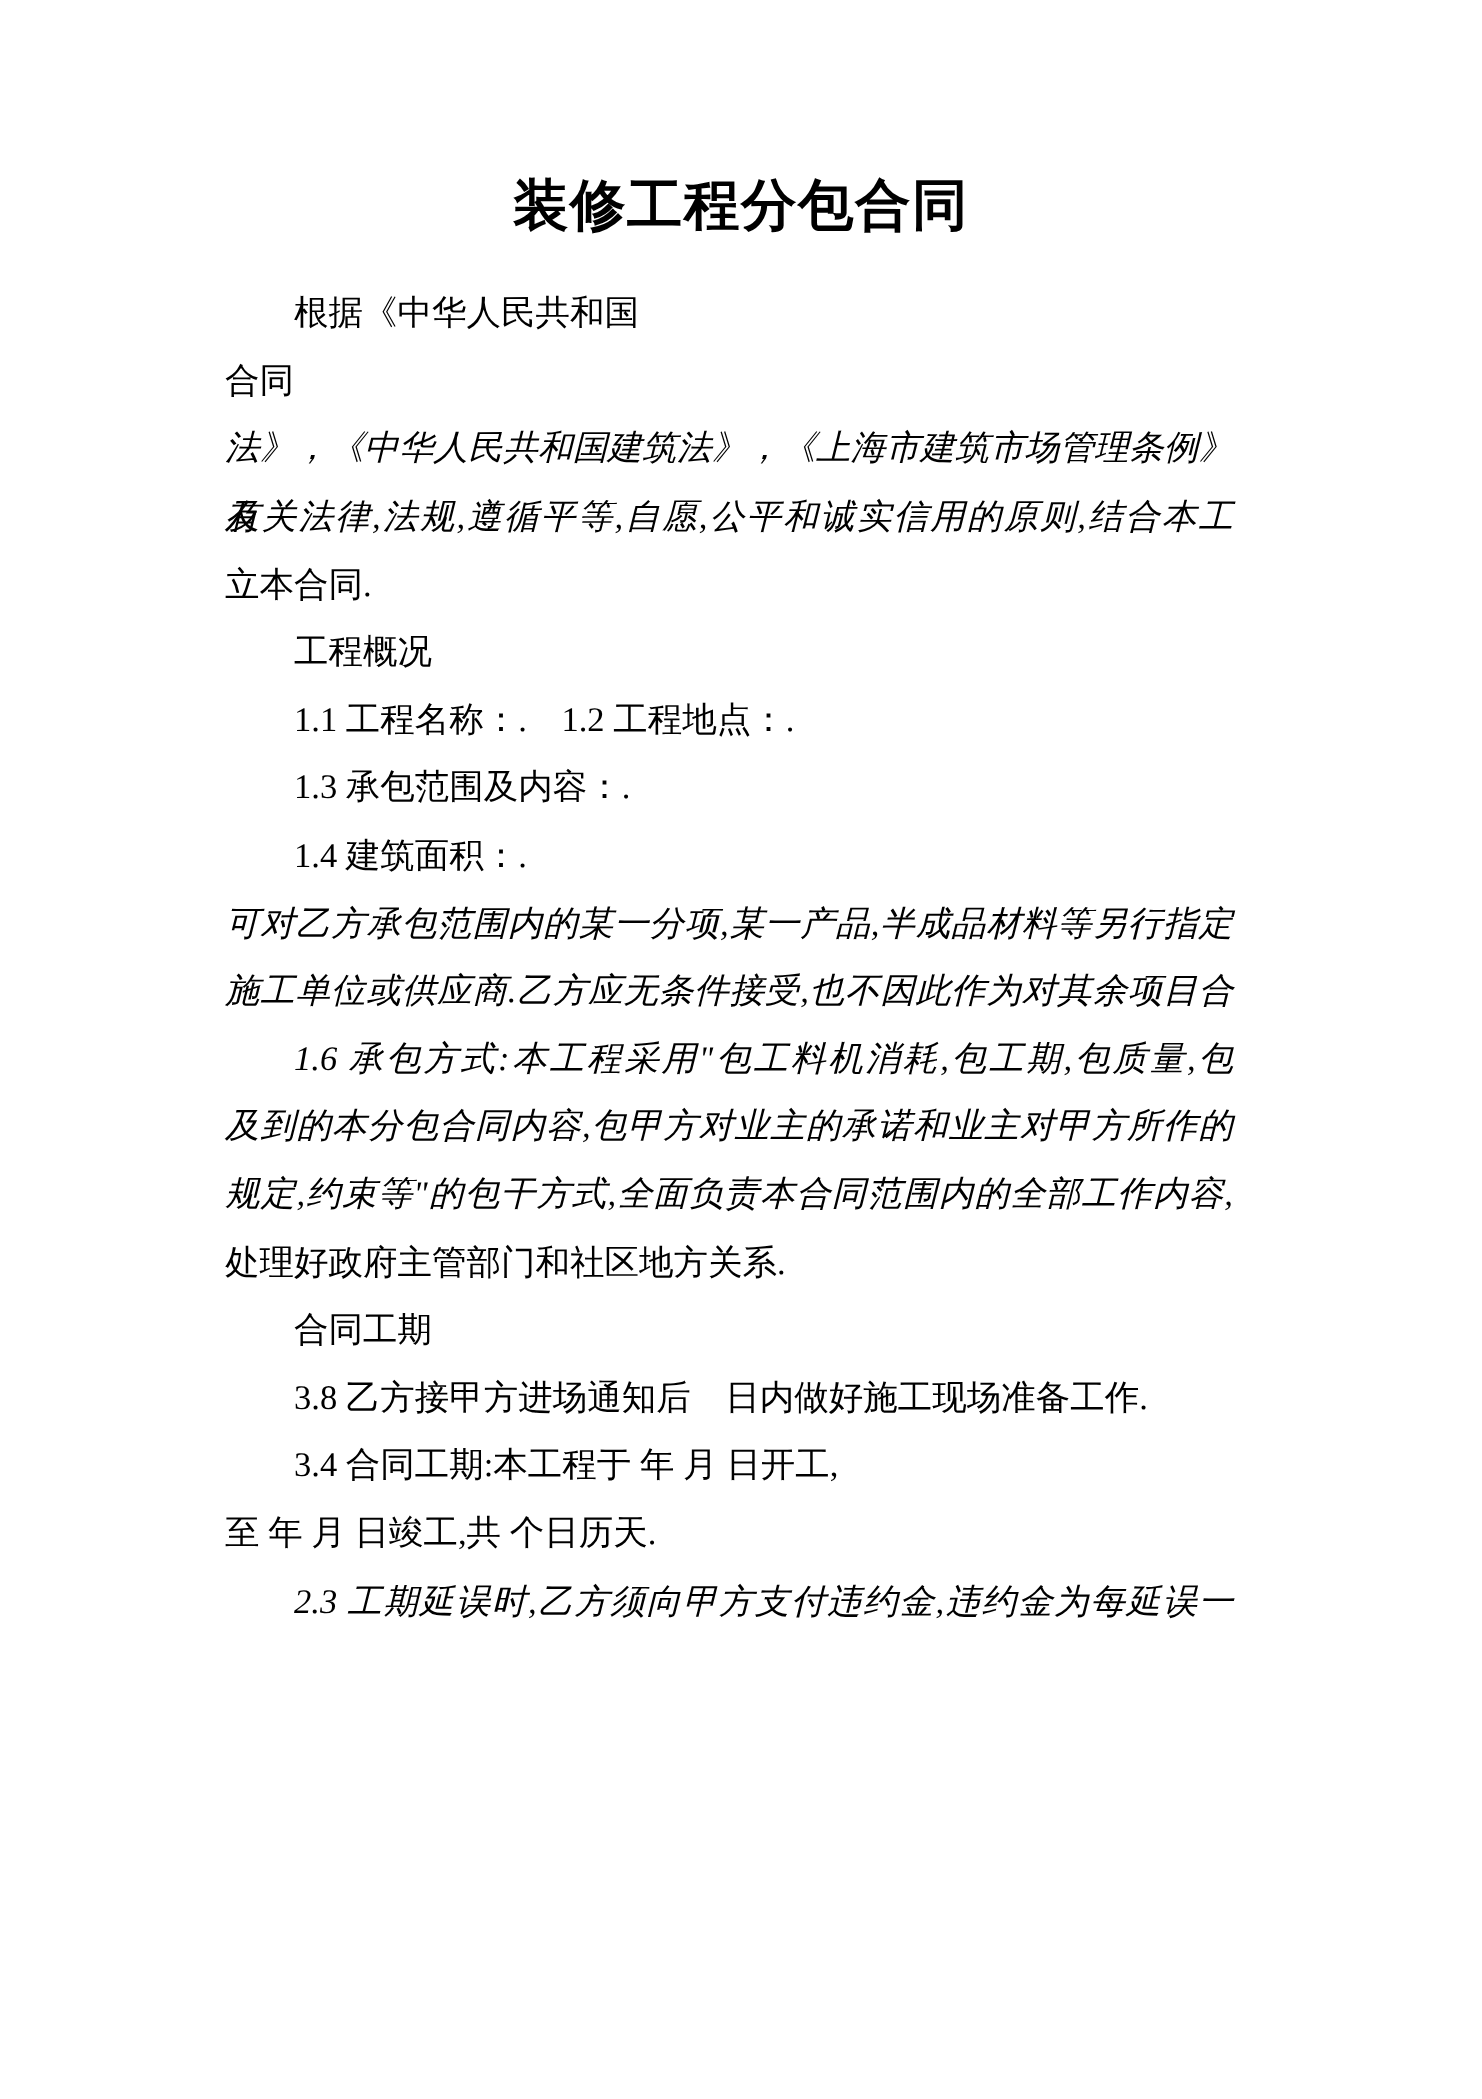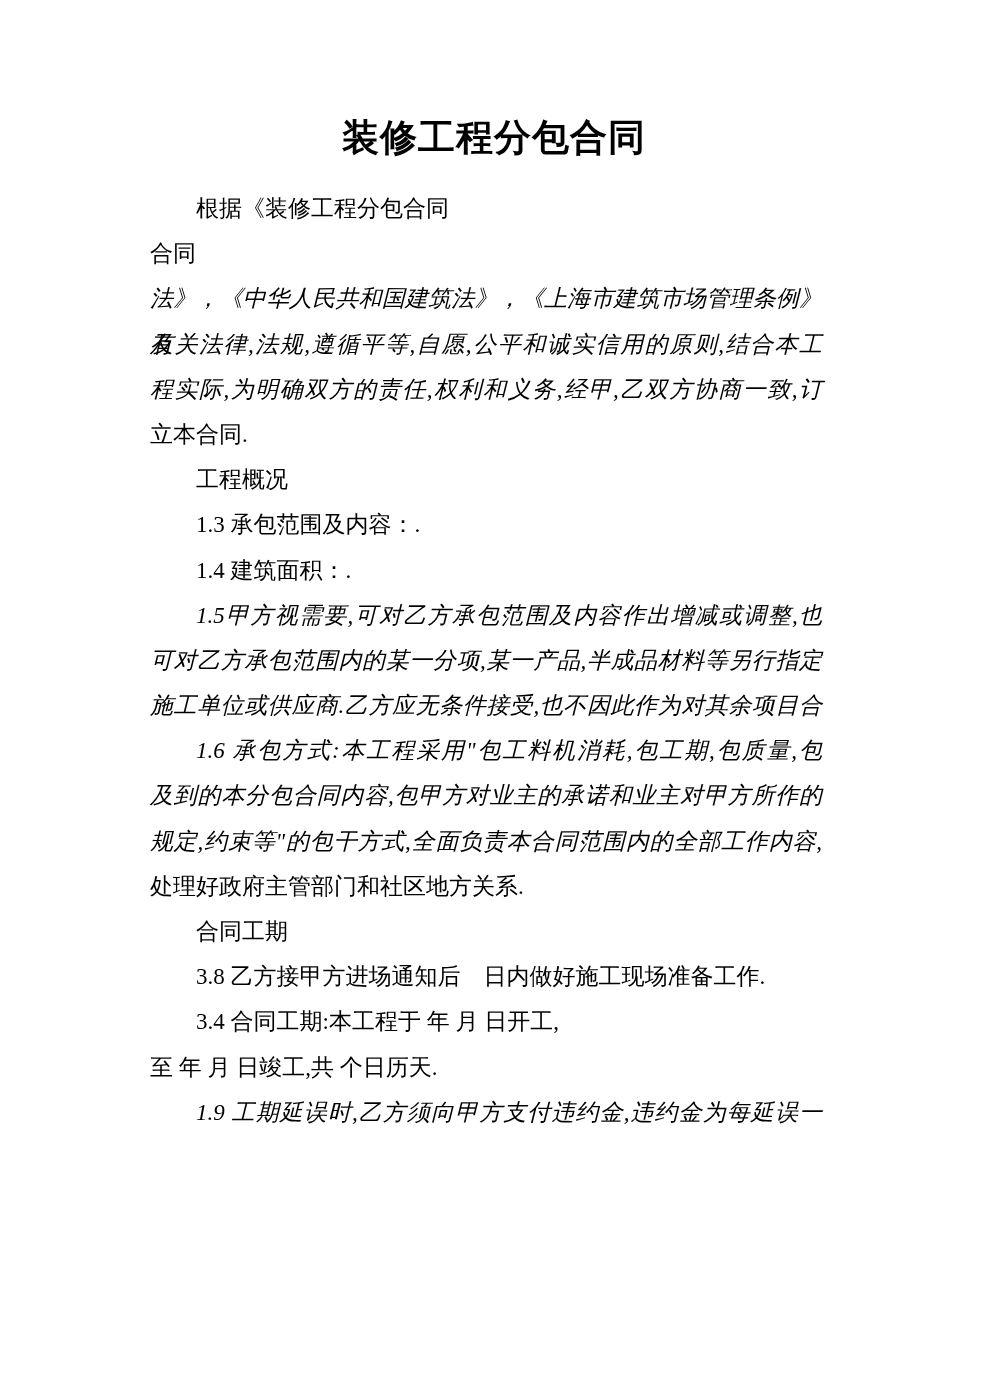--- a/index.html
+++ b/index.html
@@ -50,35 +50,34 @@
     text-align-last: justify;
     font-style: italic;
   }
 </style>
 </head>
 <body>
 
 <div class="page">
   <h1 class="title">装修工程分包合同</h1>
   <div class="content">
-      <div class="line indent">根据《装修工程分包合同</div>
+      <div class="line indent">根据《中华人民共和国</div>
       <div class="line">合同</div>
       <div class="line justify">法》，《中华人民共和国建筑法》，《上海市建筑市场管理条例》及</div>
       <div class="line justify">有关法律,法规,遵循平等,自愿,公平和诚实信用的原则,结合本工</div>
-      <div class="line justify">程实际,为明确双方的责任,权利和义务,经甲,乙双方协商一致,订</div>
       <div class="line">立本合同.</div>
       <div class="line indent">工程概况</div>
+      <div class="line indent">1.1 工程名称：.　1.2 工程地点：.</div>
       <div class="line indent">1.3 承包范围及内容：.</div>
       <div class="line indent">1.4 建筑面积：.</div>
-      <div class="line indent justify">1.5甲方视需要,可对乙方承包范围及内容作出增减或调整,也</div>
       <div class="line justify">可对乙方承包范围内的某一分项,某一产品,半成品材料等另行指定</div>
       <div class="line justify">施工单位或供应商.乙方应无条件接受,也不因此作为对其余项目合</div>
       <div class="line indent justify">1.6 承包方式:本工程采用"包工料机消耗,包工期,包质量,包</div>
       <div class="line justify">及到的本分包合同内容,包甲方对业主的承诺和业主对甲方所作的</div>
       <div class="line justify">规定,约束等"的包干方式,全面负责本合同范围内的全部工作内容,</div>
       <div class="line">处理好政府主管部门和社区地方关系.</div>
       <div class="line indent">合同工期</div>
       <div class="line indent">3.8 乙方接甲方进场通知后　日内做好施工现场准备工作.</div>
       <div class="line indent">3.4 合同工期:本工程于 年 月 日开工,</div>
       <div class="line">至 年 月 日竣工,共 个日历天.</div>
-      <div class="line indent justify">1.9 工期延误时,乙方须向甲方支付违约金,违约金为每延误一</div>
+      <div class="line indent justify">2.3 工期延误时,乙方须向甲方支付违约金,违约金为每延误一</div>
     </div>
 </div>
 
 </body></html>

